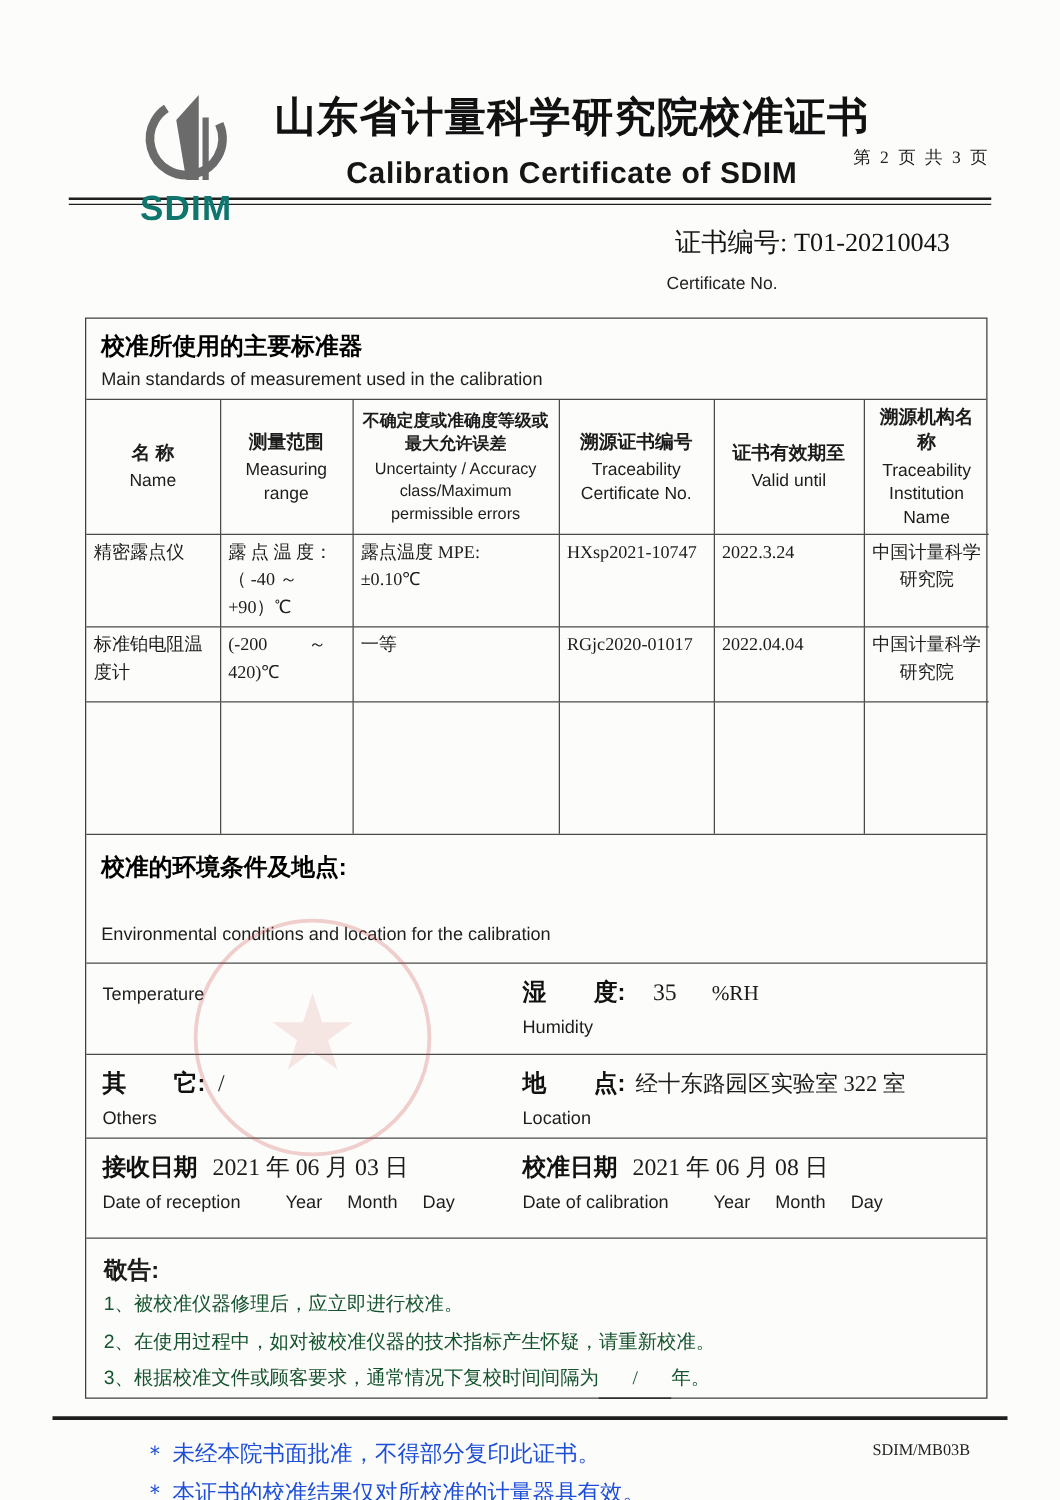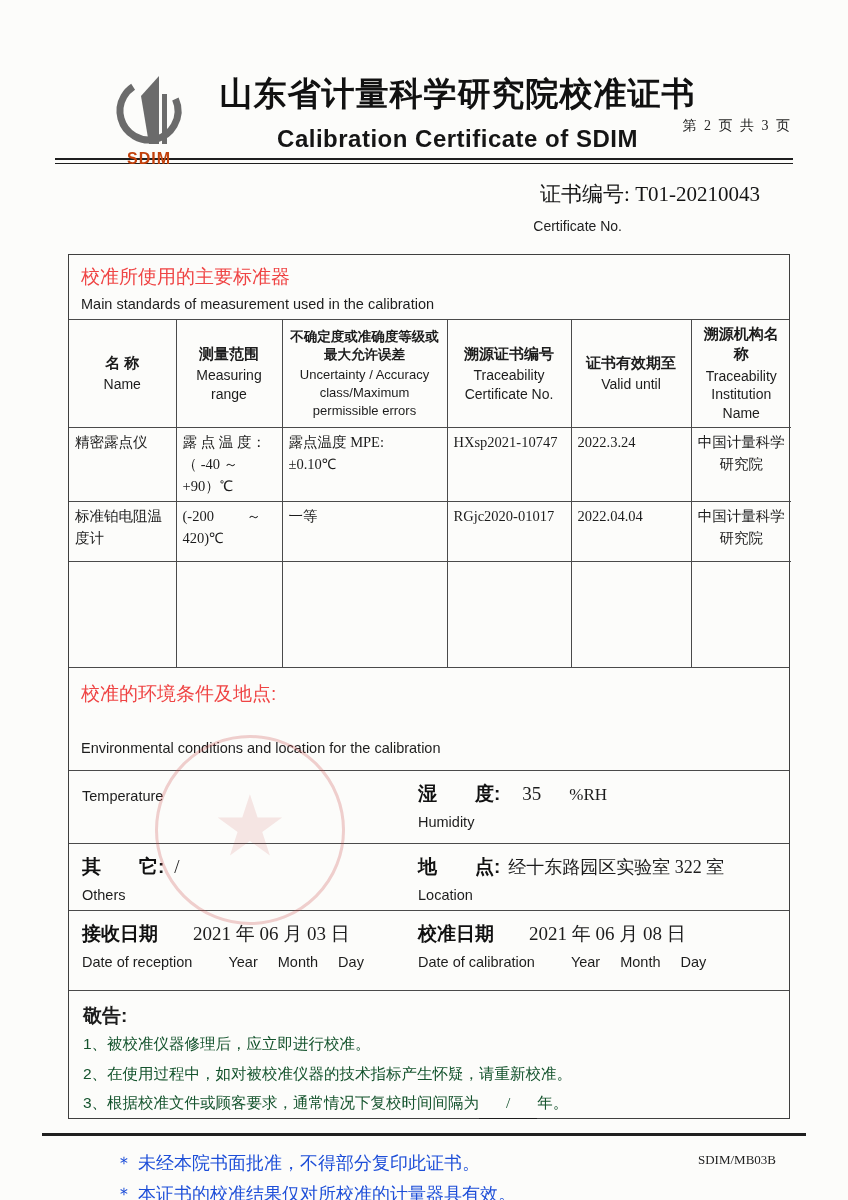--- a/index.html
+++ b/index.html
@@ -5,34 +5,34 @@
   * { margin:0; padding:0; box-sizing:border-box; }
   html,body { background:#e8e8e6; }
   .page {
     position:relative; width:848px; height:1200px; margin:0 auto;
     background:#fcfcfa; color:#1c1c1c; overflow:hidden;
     font-family:"Liberation Sans", sans-serif;
   }
   
   .header { position:relative; height:158px; }
   .logo { position:absolute; left:96px; top:70px; width:106px; text-align:center; }
-  .logo-text { font-weight:bold; font-size:16px; letter-spacing:1px; color:#c2410c; margin-top:-6px; font-family:"Liberation Sans", sans-serif; }
+  .logo-text { font-weight:bold; font-size:28px; letter-spacing:1px; color:#0f766e; margin-top:-6px; font-family:"Liberation Sans", sans-serif; }
   .titles { position:absolute; left:205px; top:72px; width:505px; text-align:center; }
   .title-cn { font-size:33px; font-weight:bold; letter-spacing:1px; color:#111; }
   .title-en { font-size:24px; font-weight:bold; margin-top:8px; color:#151515; letter-spacing:0.5px; }
   .page-info { position:absolute; right:56px; top:117px; font-size:14px; color:#222;
     font-family:"Liberation Serif", serif; letter-spacing:2px; }
   .double-rule { margin:0 55px; height:6px; border-top:2.5px solid #1f1f1f; border-bottom:1.5px solid #1f1f1f; }
   
   .cert-block { text-align:right; padding-right:88px; margin-top:16px; }
   .cert-no { font-size:21px; color:#141414; font-family:"Liberation Serif", serif; }
   .cert-no-sub { font-size:14px; color:#222; margin-top:10px; padding-right:138px; }
   
   .main-box { position:relative; margin:20px 0 0 68px; width:722px; border:1.5px solid #3f3f3f; background:transparent; }
-  .sec-cn { font-size:19px; font-weight:normal; color:#ef4444; }
+  .sec-cn { font-size:19px; font-weight:bold; color:#000000; }
   .sec-en { font-size:14.5px; color:#1d1d1d; margin-top:6px; }
   .standards-title { padding:9px 12px 7px 12px; border-bottom:1px solid #4a4a4a; }
   
   table { width:100%; border-collapse:collapse; table-layout:fixed; }
   col.c1{width:107px} col.c2{width:106px} col.c3{width:165px} col.c4{width:124px} col.c5{width:120px} col.c6{width:100px}
   td,th { border:1px solid #4a4a4a; vertical-align:middle; padding:4px 6px; }
   table tr:first-child th { border-top:none; }
   table tr:last-child td { border-bottom:none; }
   table tr th:first-child, table tr td:first-child { border-left:none; }
   table tr th:last-child, table tr td:last-child { border-right:none;text-align:center; }
@@ -48,21 +48,21 @@
   .env-title { padding:13px 12px 10px 12px; border-top:1px solid #4a4a4a; height:103px; }
   .env-title .sec-en { margin-top:33px; }
   .row2col { display:flex; border-top:1px solid #4a4a4a; }
   .half-l { width:347px; padding:10px 6px 6px 13px; }
   .half-r { flex:1; padding:10px 6px 6px 2px; }
   .lbl { font-weight:bold; font-size:19px; color:#111; }
   .val { font-family:"Liberation Serif", serif; font-size:19px; margin-left:22px; }
   .unit { font-family:"Liberation Serif", serif; font-size:17px; margin-left:28px; }
   .sub { font-size:14.5px; margin-top:7px; color:#1d1d1d; }
   .temp-row { height:73px; } .others-row { height:67px; } .dates-row { height:80px; }
-  .dates-row .val { margin-left:35px; }
+  .dates-row .val { margin-left:12px; }
   .sub-ymd { word-spacing:16px; margin-left:36px; }
   
   .notice { border-top:1px solid #4a4a4a; padding:12px 14px; height:128px; }
   .notice-title { font-size:19px; font-weight:bold; }
   .notice-item { font-size:15.5px; line-height:1.92; color:#14532d; }
   .blank-slash { display:inline-block; min-width:58px; text-align:center; border-bottom:1px solid #1c1c1c; font-family:"Liberation Serif", serif; }
   
   .thick-rule { margin:14px 42px 0 42px; height:3px; background:#1f1f1f; }
   .footnotes { margin:12px 0 0 115px; font-family:Liberation Sans, sans-serif; font-size:18px; line-height:1.75; color:#1d4ed8; }
   .form-code { position:absolute; right:72px; top:1152px; font-size:13px; font-family:"Liberation Serif", serif; color:#222; }

